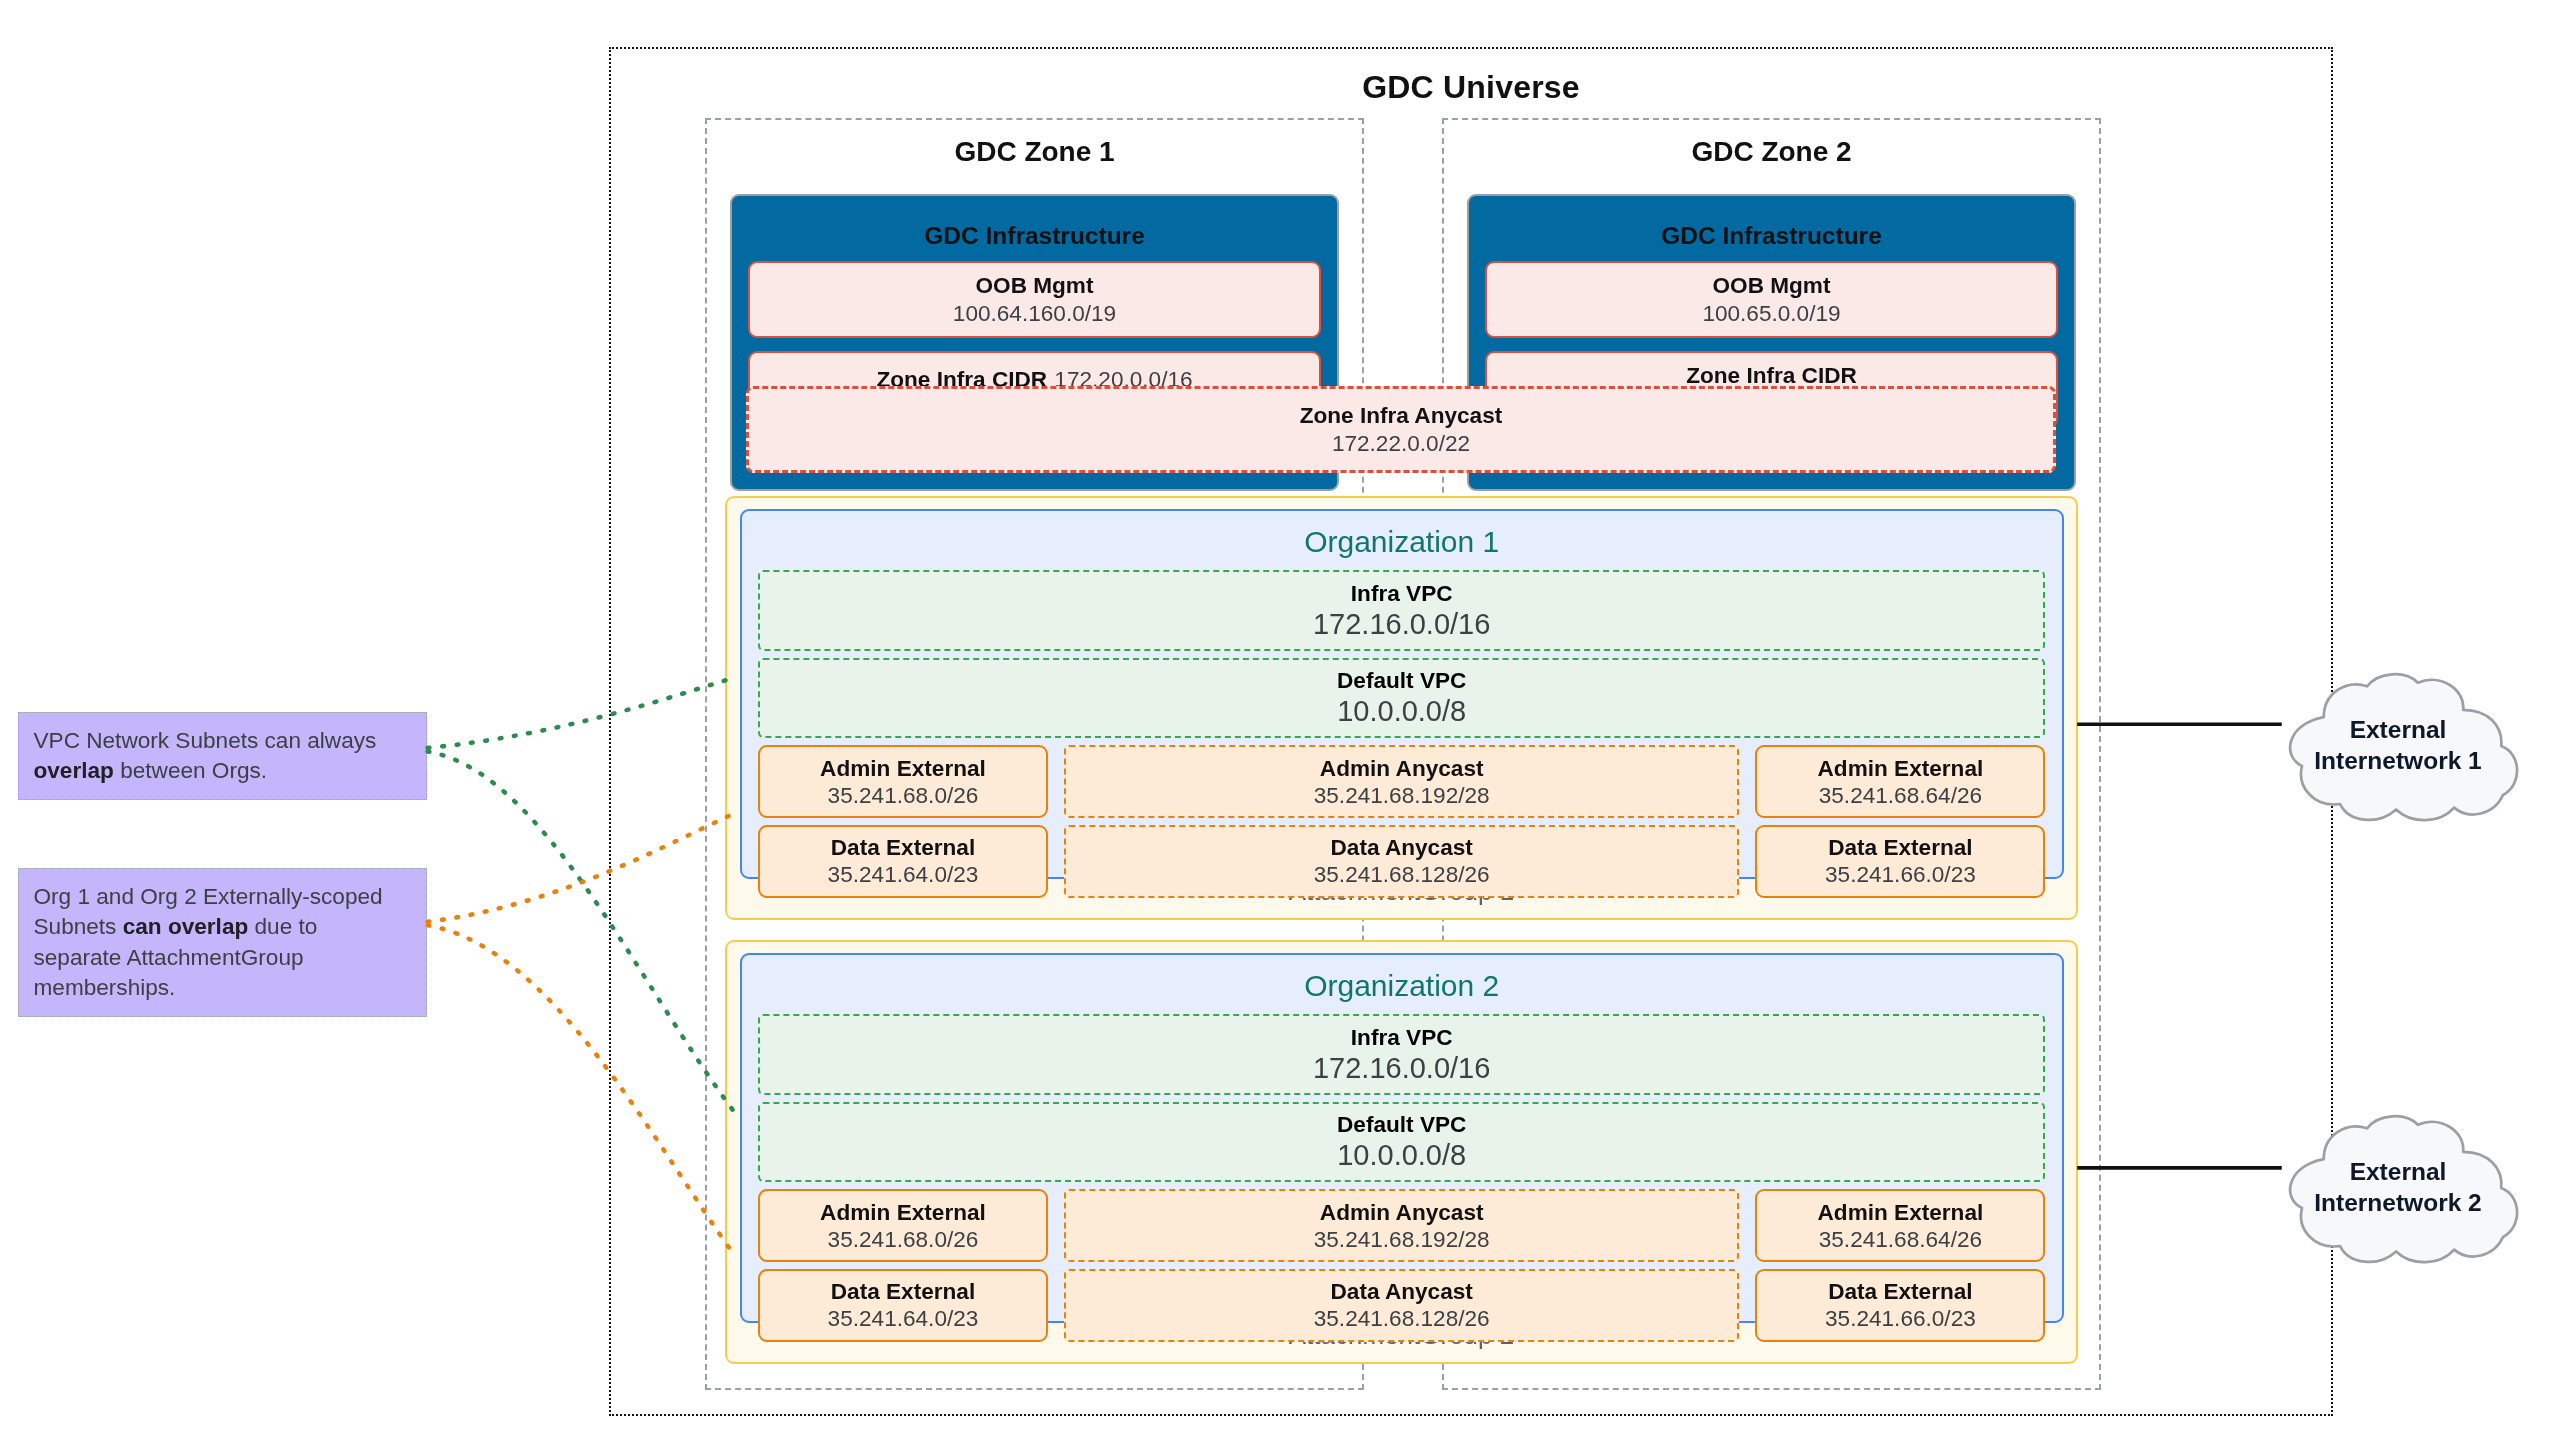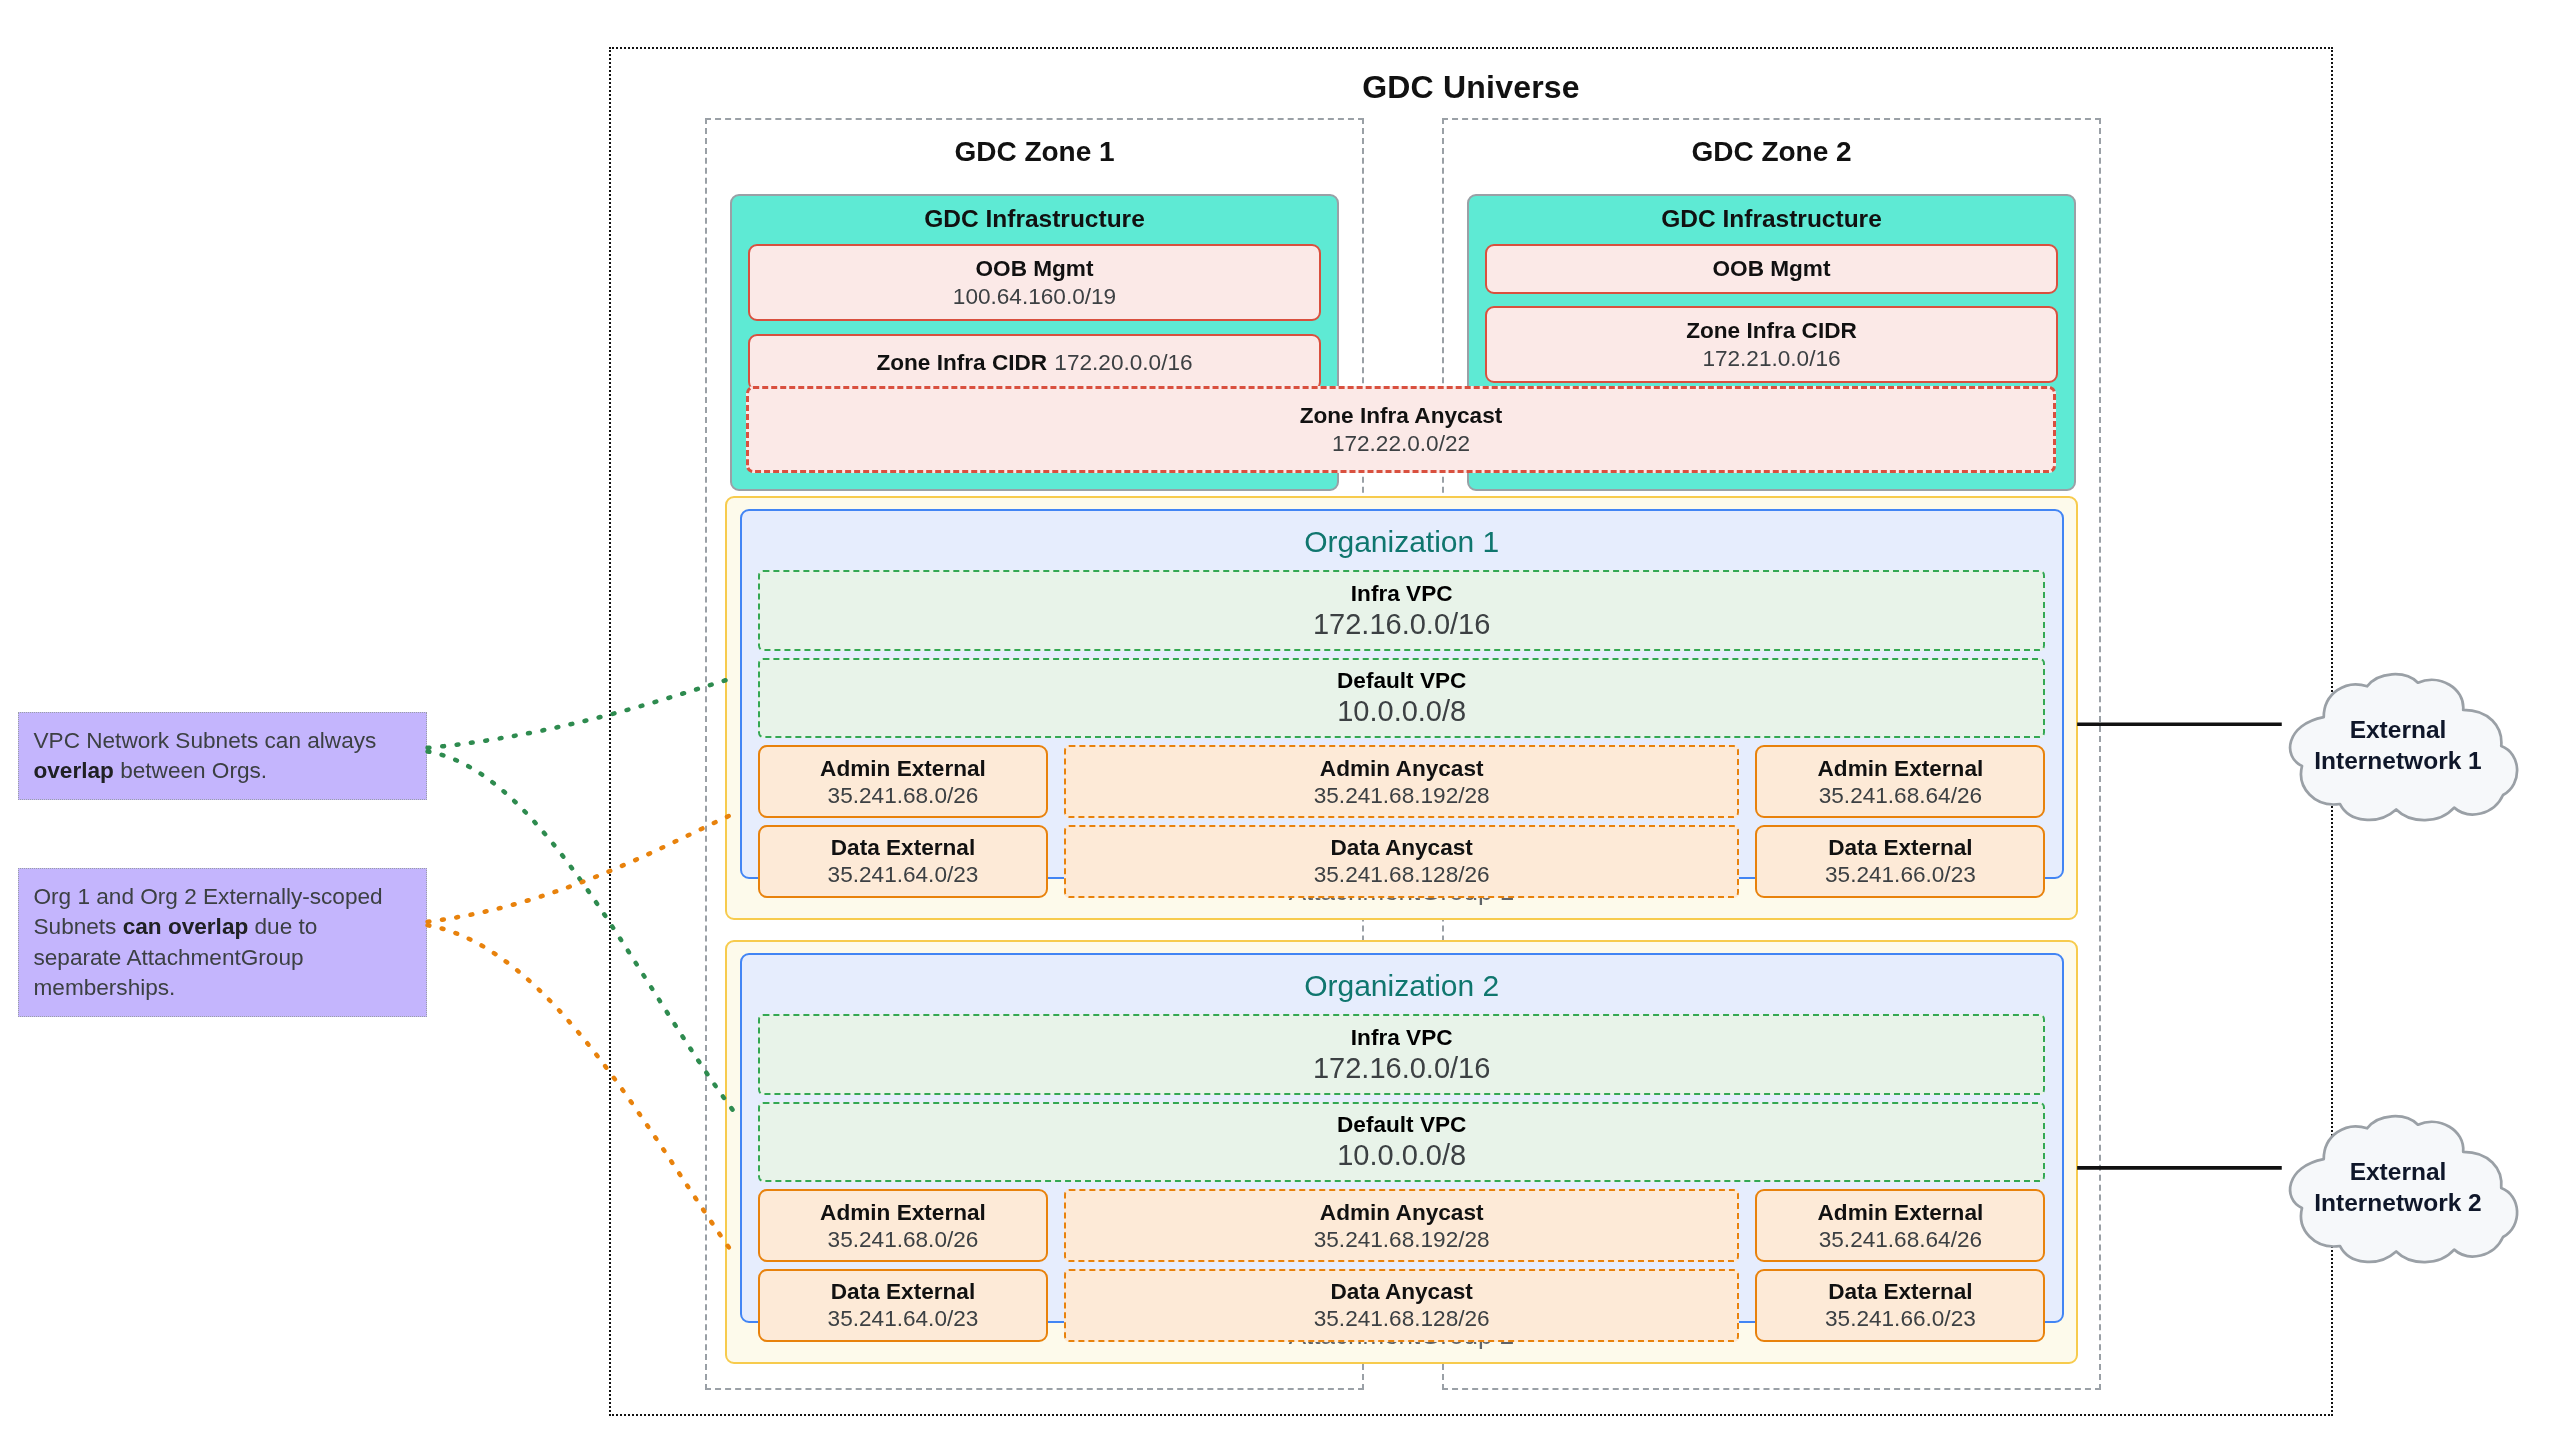--- a/index.html
+++ b/index.html
@@ -47,22 +47,22 @@
     text-align: center;
     font-size: 28px;
     font-weight: bold;
     color: #111111;
   }
 
   
   .infra {
     border: 2.7px solid #9aa0a6;
     border-radius: 9px;
-    background: #5eead4;
-    padding-top: 9px;
+    background: #0369a1;
+    padding-top: 26px;
   }
   #infra1 { left: 730px; top: 194px; width: 609px; height: 297px; }
   #infra2 { left: 1467px; top: 194px; width: 609px; height: 297px; }
   .infra-title {
     text-align: center;
     font-size: 24.5px;
     font-weight: bold;
     color: #111111;
     margin-bottom: 11px;
   }
@@ -223,20 +223,21 @@
     </div>
     <div class="cell-red inline tall">
       <span class="nm">Zone Infra CIDR</span><span class="ip">172.20.0.0/16</span>
     </div>
   </div>
 
   <div class="abs infra" id="infra2">
     <div class="infra-title">GDC Infrastructure</div>
     <div class="cell-red">
       <div class="nm">OOB Mgmt</div>
+      <div class="ip">100.65.0.0/19</div>
     </div>
     <div class="cell-red">
       <div class="nm">Zone Infra CIDR</div>
       <div class="ip">172.21.0.0/16</div>
     </div>
   </div>
 
   <div class="abs" id="anycast-band">
     <div class="nm">Zone Infra Anycast</div>
     <div class="ip">172.22.0.0/22</div>

